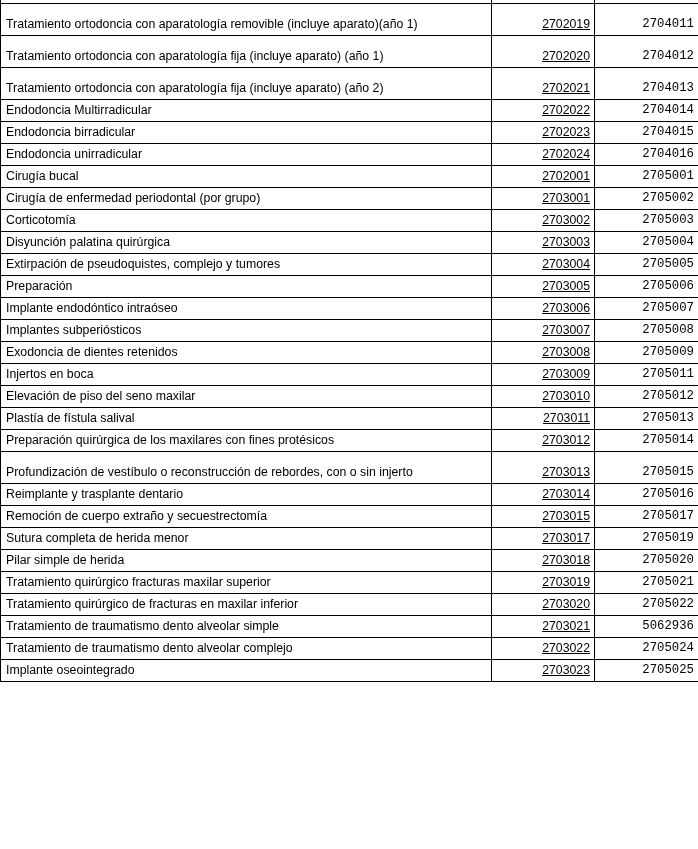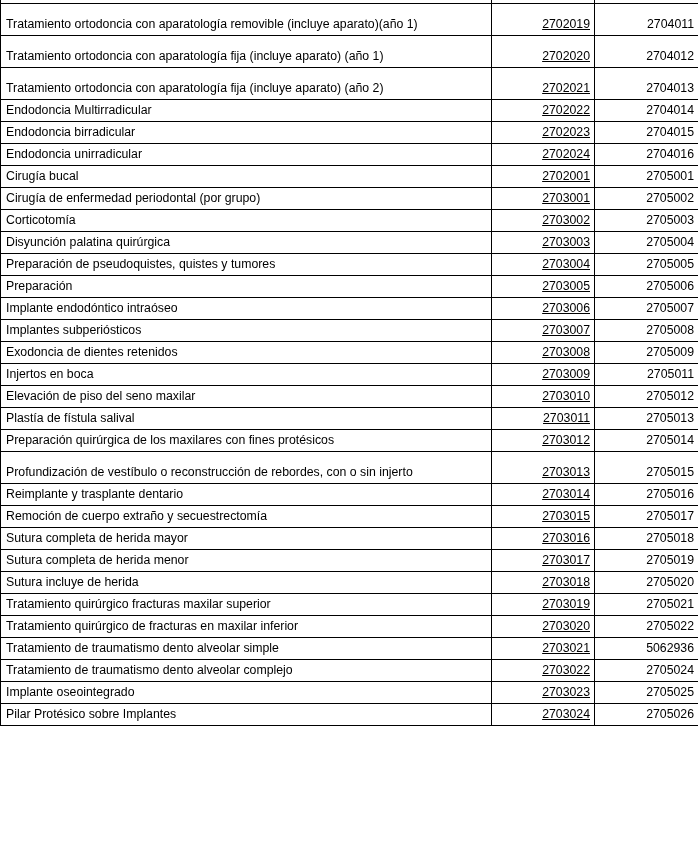--- a/index.html
+++ b/index.html
@@ -43,20 +43,21 @@
     text-align: right;
     padding-right: 9px;
     white-space: nowrap;
     text-decoration: underline;
   }
   td.code2 {
     width: 104px;
     text-align: right;
     padding-right: 9px;
     white-space: nowrap;
+    font-family: Liberation Mono, monospace;
   }
   
   tr.clipped td {
     height: 3px;
     padding: 0;
     border-top: none;
   }
   tr.two-line td.desc {
     height: 32px;
   }
@@ -119,21 +120,21 @@
           <td class="desc">Corticotomía</td>
           <td class="code">2703002</td>
           <td class="code2">2705003</td>
         </tr>
         <tr class="one-line">
           <td class="desc">Disyunción palatina quirúrgica</td>
           <td class="code">2703003</td>
           <td class="code2">2705004</td>
         </tr>
         <tr class="one-line">
-          <td class="desc">Preparación de pseudoquistes, quistes y tumores</td>
+          <td class="desc">Extirpación de pseudoquistes, complejo y tumores</td>
           <td class="code">2703004</td>
           <td class="code2">2705005</td>
         </tr>
         <tr class="one-line">
           <td class="desc">Preparación</td>
           <td class="code">2703005</td>
           <td class="code2">2705006</td>
         </tr>
         <tr class="one-line">
           <td class="desc">Implante endodóntico intraóseo</td>
@@ -179,31 +180,26 @@
           <td class="desc">Reimplante y trasplante dentario</td>
           <td class="code">2703014</td>
           <td class="code2">2705016</td>
         </tr>
         <tr class="one-line">
           <td class="desc">Remoción de cuerpo extraño y secuestrectomía</td>
           <td class="code">2703015</td>
           <td class="code2">2705017</td>
         </tr>
         <tr class="one-line">
-          <td class="desc">Sutura completa de herida mayor</td>
-          <td class="code">2703016</td>
-          <td class="code2">2705018</td>
-        </tr>
-        <tr class="one-line">
           <td class="desc">Sutura completa de herida menor</td>
           <td class="code">2703017</td>
           <td class="code2">2705019</td>
         </tr>
         <tr class="one-line">
-          <td class="desc">Sutura incluye de herida</td>
+          <td class="desc">Pilar simple de herida</td>
           <td class="code">2703018</td>
           <td class="code2">2705020</td>
         </tr>
         <tr class="one-line">
           <td class="desc">Tratamiento quirúrgico fracturas maxilar superior</td>
           <td class="code">2703019</td>
           <td class="code2">2705021</td>
         </tr>
         <tr class="one-line">
           <td class="desc">Tratamiento quirúrgico de fracturas en maxilar inferior</td>
@@ -217,21 +213,16 @@
         </tr>
         <tr class="one-line">
           <td class="desc">Tratamiento de traumatismo dento alveolar complejo</td>
           <td class="code">2703022</td>
           <td class="code2">2705024</td>
         </tr>
         <tr class="one-line">
           <td class="desc">Implante oseointegrado</td>
           <td class="code">2703023</td>
           <td class="code2">2705025</td>
-        </tr>
-        <tr class="one-line">
-          <td class="desc">Pilar Protésico sobre Implantes</td>
-          <td class="code">2703024</td>
-          <td class="code2">2705026</td>
         </tr>
       </tbody>
   </table>
 </div>
 
 </body></html>

